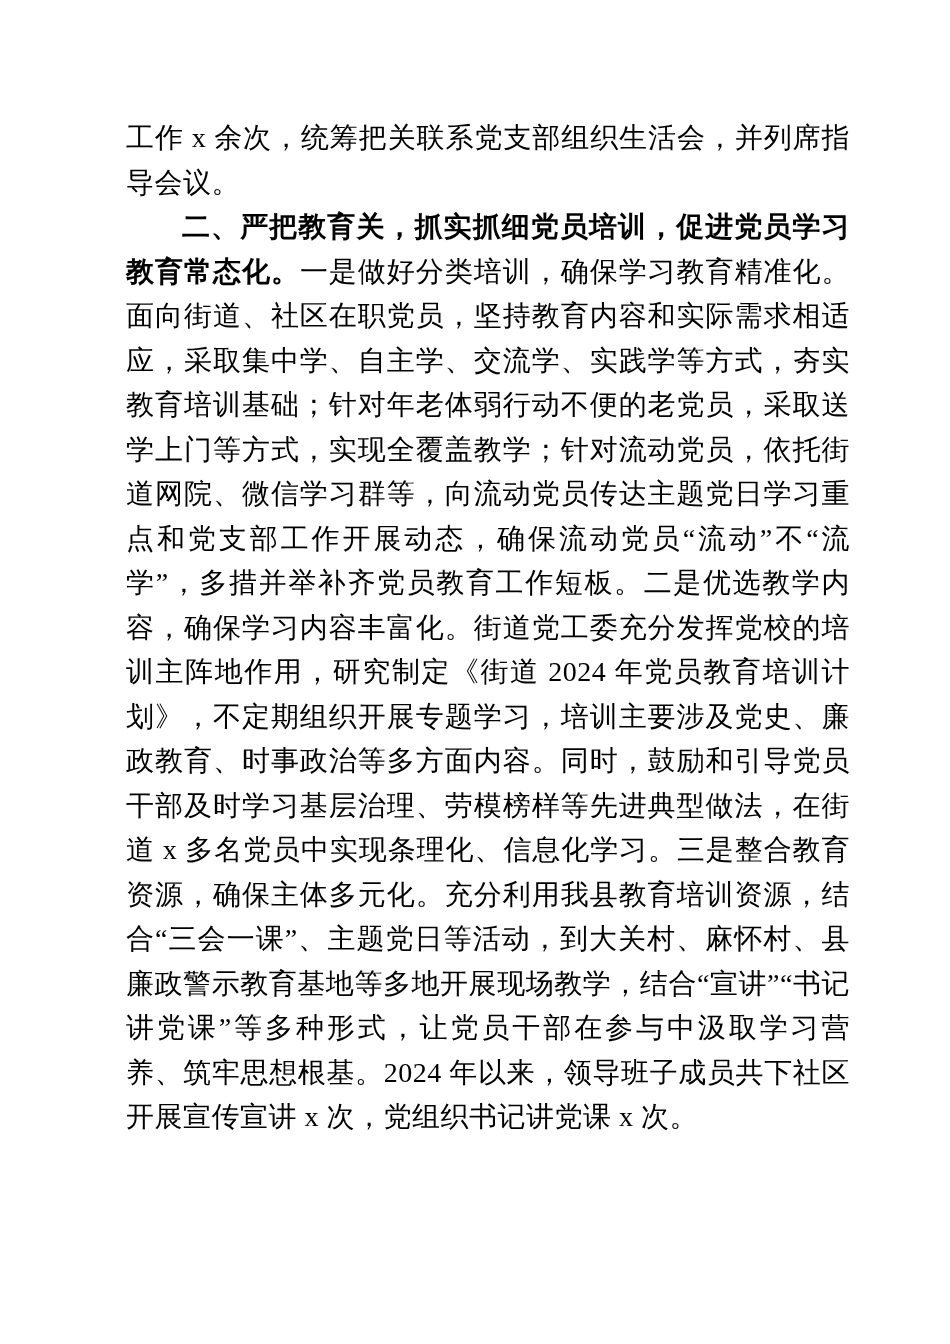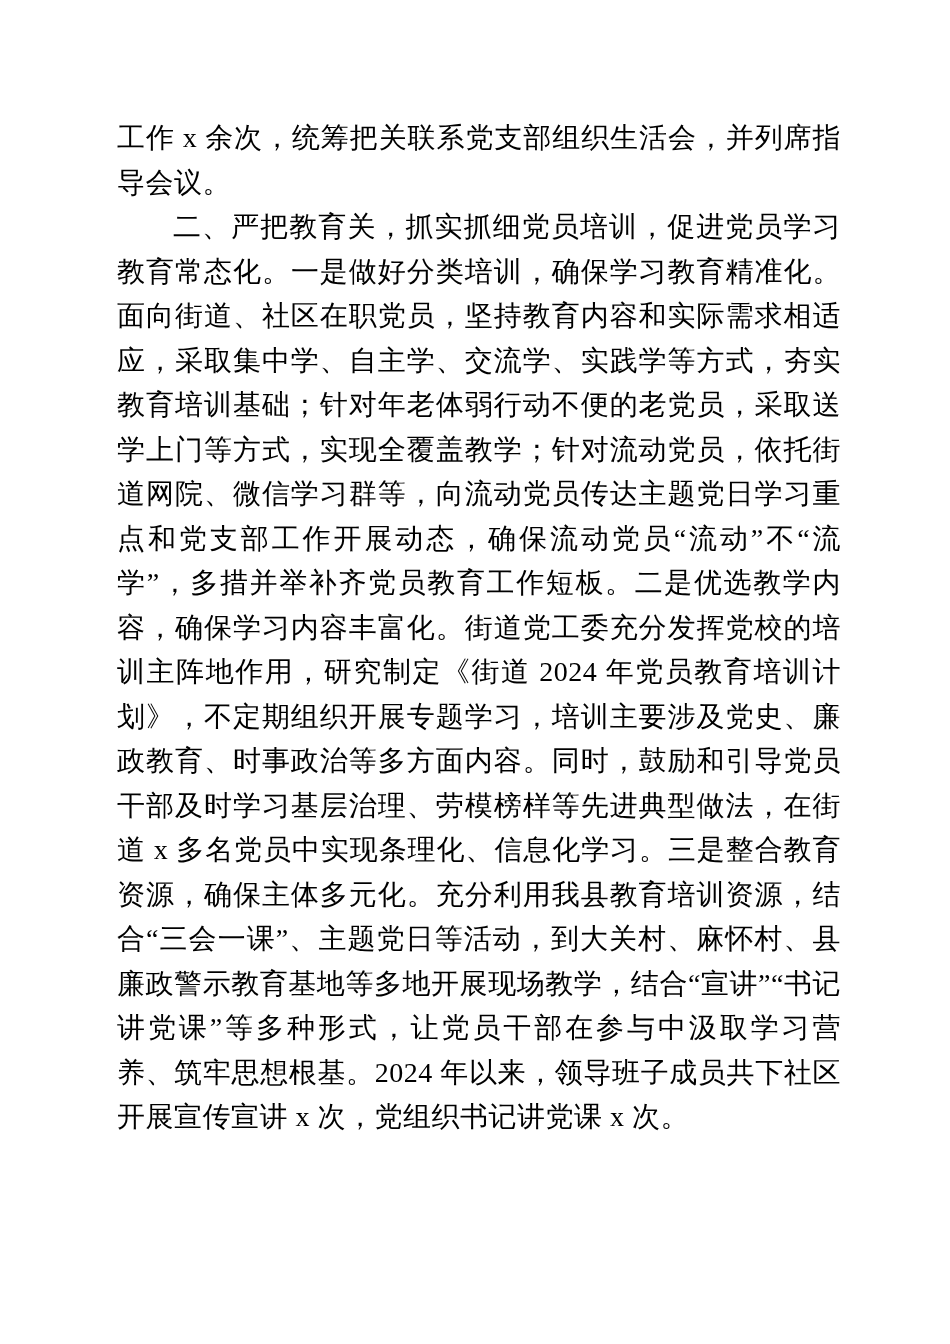--- a/index.html
+++ b/index.html
@@ -10,42 +10,42 @@
   .page {
     position: relative;
     width: 950px;
     height: 1344px;
     background: #ffffff;
     overflow: hidden;
     font-family: "Liberation Serif", "DejaVu Serif", serif;
   }
   .doc-body {
     position: absolute;
-    left: 117px;
+    left: 126px;
     top: 116px;
     width: 724px;
   }
   p.doc-para {
     margin: 0;
     padding: 0;
     font-size: 28px;
     line-height: 44.5px;
     color: #000000;
     text-align: justify;
     letter-spacing: 0.5px;
   }
   p.doc-para.indent {
     text-indent: 2em;
   }
   .seg-normal {
     font-weight: normal;
     font-family: "Liberation Serif", "DejaVu Serif", serif;
   }
   .seg-bold {
-    font-weight: normal;
+    font-weight: bold;
     font-family: "Liberation Sans", "DejaVu Sans", sans-serif;
   }
 </style>
 </head>
 <body>
 
 <div class="page">
   <div class="doc-body">
       <p class="doc-para"><span class="seg-normal">工作 x 余次，统筹把关联系党支部组织生活会，并列席指导会议。</span></p>
       <p class="doc-para indent"><span class="seg-bold">二、严把教育关，抓实抓细党员培训，促进党员学习教育常态化。</span><span class="seg-normal">一是做好分类培训，确保学习教育精准化。面向街道、社区在职党员，坚持教育内容和实际需求相适应，采取集中学、自主学、交流学、实践学等方式，夯实教育培训基础；针对年老体弱行动不便的老党员，采取送学上门等方式，实现全覆盖教学；针对流动党员，依托街道网院、微信学习群等，向流动党员传达主题党日学习重点和党支部工作开展动态，确保流动党员“流动”不“流学”，多措并举补齐党员教育工作短板。二是优选教学内容，确保学习内容丰富化。街道党工委充分发挥党校的培训主阵地作用，研究制定《街道 2024 年党员教育培训计划》，不定期组织开展专题学习，培训主要涉及党史、廉政教育、时事政治等多方面内容。同时，鼓励和引导党员干部及时学习基层治理、劳模榜样等先进典型做法，在街道 x 多名党员中实现条理化、信息化学习。三是整合教育资源，确保主体多元化。充分利用我县教育培训资源，结合“三会一课”、主题党日等活动，到大关村、麻怀村、县廉政警示教育基地等多地开展现场教学，结合“宣讲”“书记讲党课”等多种形式，让党员干部在参与中汲取学习营养、筑牢思想根基。2024 年以来，领导班子成员共下社区开展宣传宣讲 x 次，党组织书记讲党课 x 次。</span></p>

